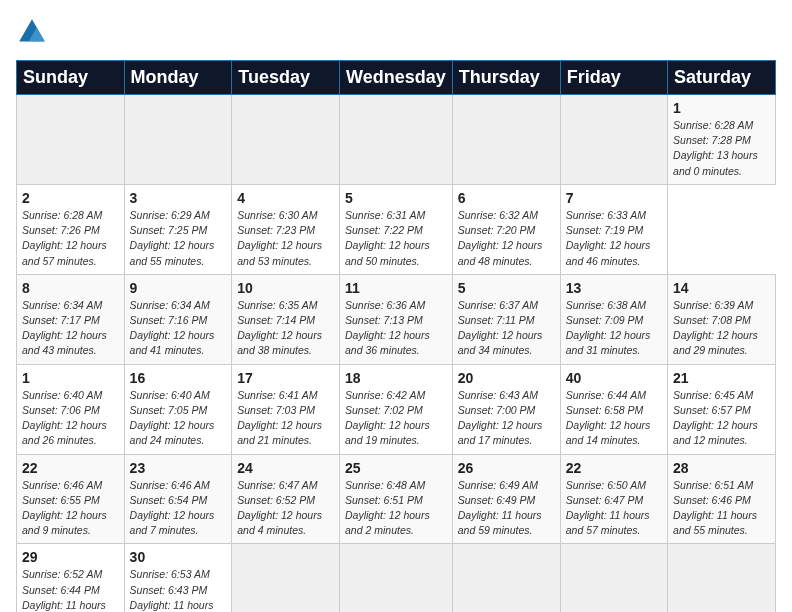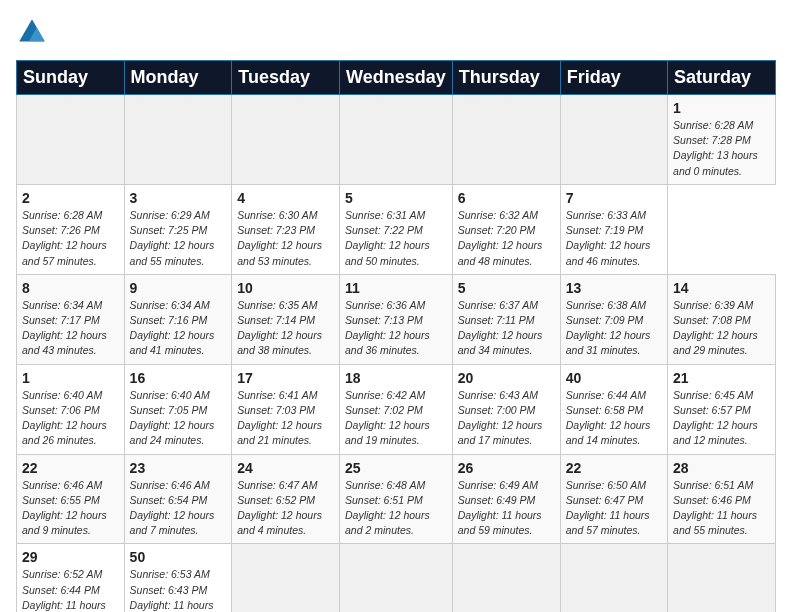--- a/index.html
+++ b/index.html
@@ -240,21 +240,21 @@
           <span class="day-num">28</span>
           <div class="day-info">Sunrise: 6:51 AM<br>Sunset: 6:46 PM<br>Daylight: 11 hours<br>and 55 minutes.</div>
         </td>
       </tr>
       <tr>
         <td>
           <span class="day-num">29</span>
           <div class="day-info">Sunrise: 6:52 AM<br>Sunset: 6:44 PM<br>Daylight: 11 hours<br>and 52 minutes.</div>
         </td>
         <td>
-          <span class="day-num">50</span>
+          <span class="day-num">30</span>
           <div class="day-info">Sunrise: 6:53 AM<br>Sunset: 6:43 PM<br>Daylight: 11 hours<br>and 50 minutes.</div>
         </td>
         <td class="empty"></td>
         <td class="empty"></td>
         <td class="empty"></td>
         <td class="empty"></td>
         <td class="empty"></td>
       </tr>
     </tbody>
 </table>

